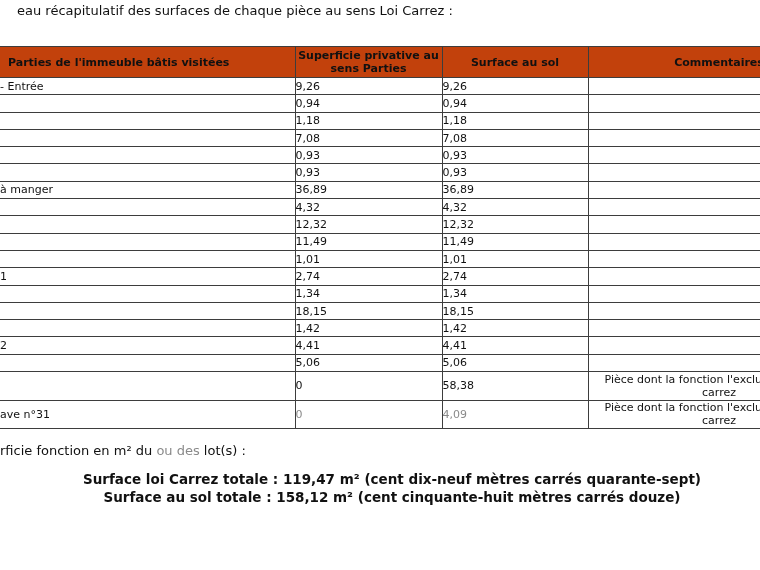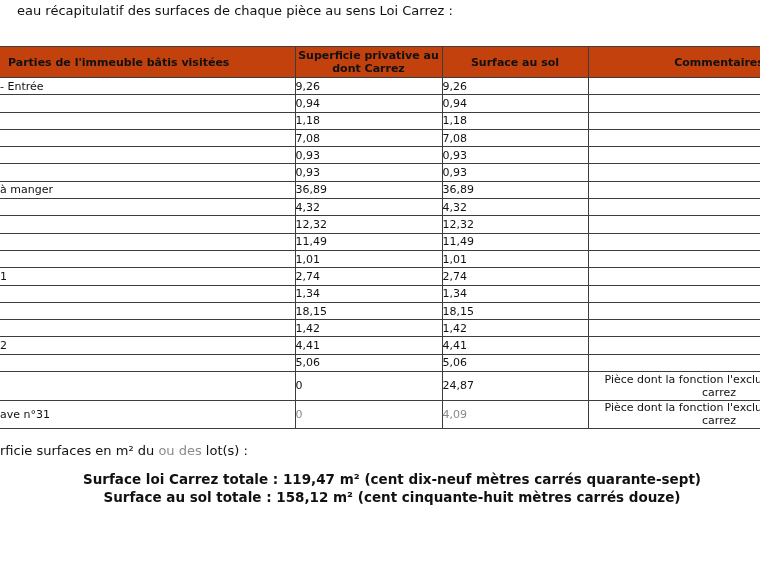--- a/index.html
+++ b/index.html
@@ -72,21 +72,21 @@
 <table class="surfaces">
   <colgroup>
     <col style="width:295px">
       <col style="width:147px">
       <col style="width:146px">
       <col style="width:262px">
   </colgroup>
   <thead>
     <tr>
       <th class="c1">Parties de l'immeuble bâtis visitées</th>
-      <th class="c2">Superficie privative au dont Carrez</th>
+      <th class="c2">Superficie privative au sens Parties</th>
       <th class="c3">Surface au sol</th>
       <th class="c4">Commentaires</th>
     </tr>
   </thead>
   <tbody id="rows-body">
       <tr>
         <td class="lbl">- Entrée</td>
         <td class="num">9,26</td>
         <td class="num">9,26</td>
         <td class="cmt"></td>
@@ -183,36 +183,36 @@
       </tr>
       <tr>
         <td class="lbl"></td>
         <td class="num">5,06</td>
         <td class="num">5,06</td>
         <td class="cmt"></td>
       </tr>
       <tr class="tall">
         <td class="lbl"></td>
         <td class="num">0</td>
-        <td class="num">24,87</td>
+        <td class="num">58,38</td>
         <td class="cmt">
           <div class="cm1">Pièce dont la fonction l'exclut</div>
           <div class="cm2">carrez</div>
         </td>
       </tr>
       <tr class="tall">
         <td class="lbl">ave n°31</td>
         <td class="num muted">0</td>
         <td class="num muted">4,09</td>
         <td class="cmt">
           <div class="cm1">Pièce dont la fonction l'exclut</div>
           <div class="cm2">carrez</div>
         </td>
       </tr>
     </tbody>
 </table>
 
-<div class="lot-line"><span>rficie surfaces en m² du </span><span class="muted">ou des</span><span> lot(s) :</span></div>
+<div class="lot-line"><span>rficie fonction en m² du </span><span class="muted">ou des</span><span> lot(s) :</span></div>
 
 <div class="totals">
   <div>Surface loi Carrez totale : 119,47 m² (cent dix-neuf mètres carrés quarante-sept)</div>
   <div>Surface au sol totale : 158,12 m² (cent cinquante-huit mètres carrés douze)</div>
 </div>
 
 </body></html>

